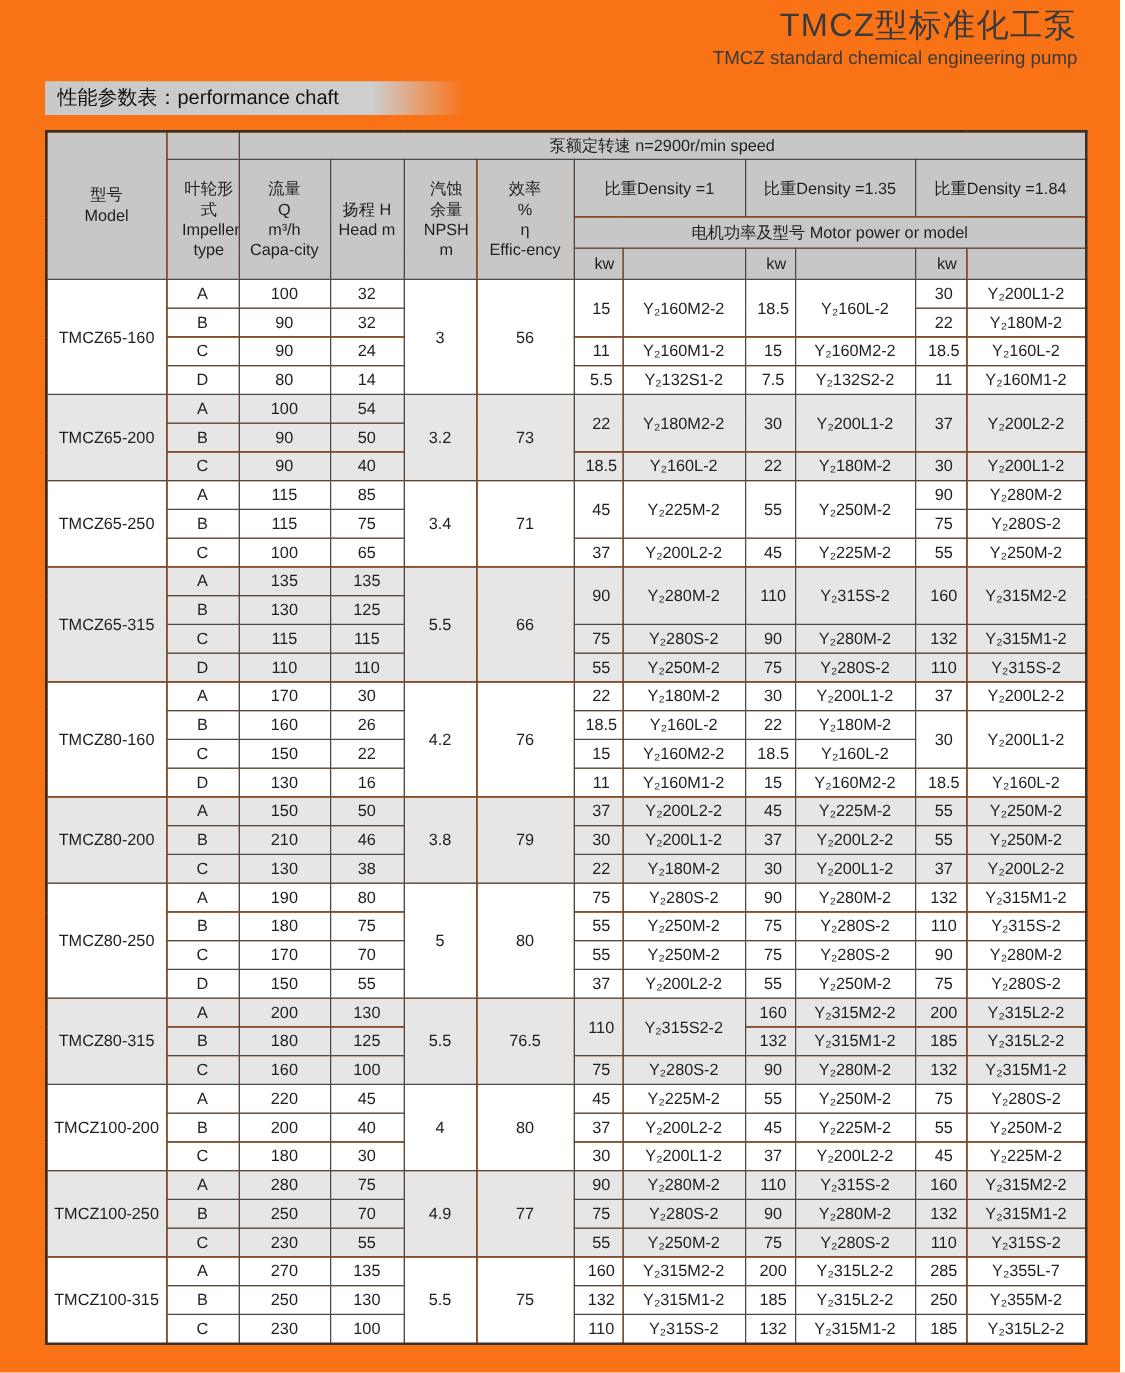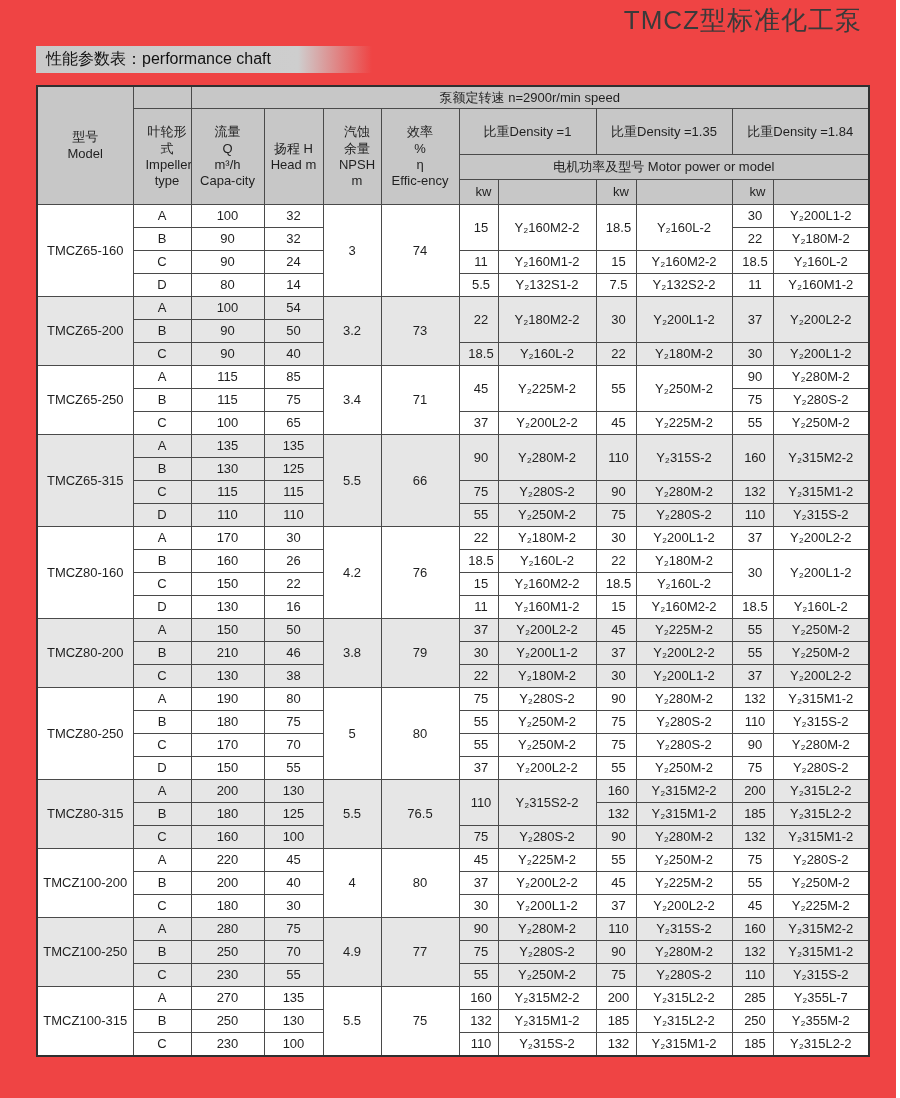--- a/index.html
+++ b/index.html
@@ -1,19 +1,19 @@
 <!DOCTYPE html>
 <html><head>
 <meta charset="utf-8">
 <style>
   * { box-sizing: border-box; margin: 0; padding: 0; }
   html, body { background: #ffffff; }
   .page {
     width: 896px; height: 1098px;
-    background: #ef4444;
+    background: #f97316;
     font-family: "Liberation Sans", sans-serif;
     color: #1f1f1f;
     overflow: hidden;
     position: relative;
   }
   .title-block { text-align: right; padding: 6px 34px 0 0; }
   .title-zh { font-size: 26px; color: #3a3a3a; letter-spacing: 1px; line-height: 1.15; }
   .title-en { font-size: 15px; color: #3a3a3a; margin-top: 2px; }
   .section-bar {
     margin: 10px 0 0 36px;
@@ -50,20 +50,21 @@
   tr.shaded td { background: #e6e6e6; }
   td { background: #ffffff; padding: 1px 2px; }
 </style>
 </head>
 <body>
 
 <div class="page">
 
   <div class="title-block">
     <div class="title-zh">TMCZ型标准化工泵</div>
+    <div class="title-en">TMCZ standard chemical engineering pump</div>
   </div>
 
   <div class="section-bar">
     <span class="section-label">性能参数表：performance chaft</span>
   </div>
 
   <table class="spec">
     <colgroup>
       <col style="width:96px">
         <col style="width:58px">
@@ -120,21 +121,21 @@
         <th></th>
       </tr>
     </thead>
     <tbody>
         <tr class="row-h">
           <td rowspan="4">TMCZ65-160</td>
           <td>A</td>
           <td>100</td>
           <td>32</td>
           <td rowspan="4">3</td>
-          <td rowspan="4">74</td>
+          <td rowspan="4">56</td>
           <td rowspan="2" class="kw">15</td>
           <td rowspan="2">Y₂160M2-2</td>
           <td rowspan="2" class="kw">18.5</td>
           <td rowspan="2">Y₂160L-2</td>
           <td class="kw">30</td>
           <td>Y₂200L1-2</td>
         </tr>
         <tr class="row-h">
           <td>B</td>
           <td>90</td>

